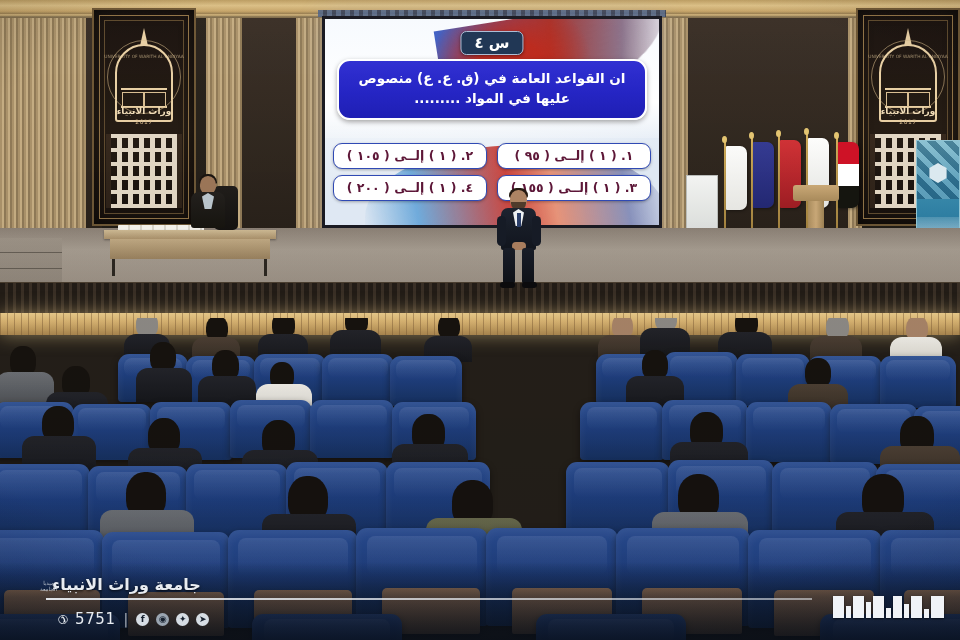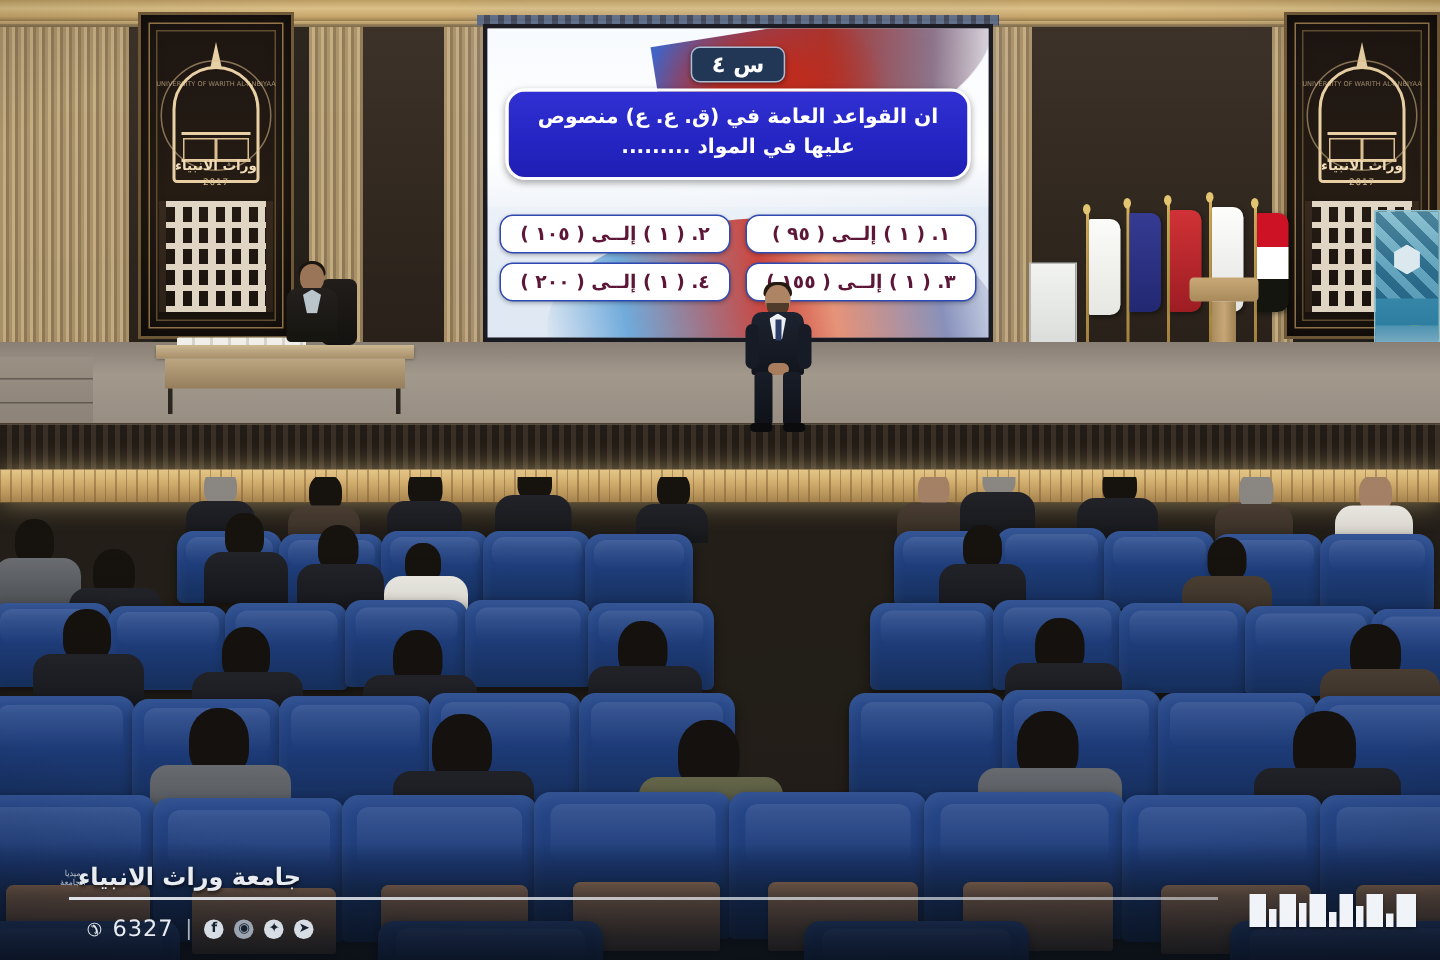--- a/index.html
+++ b/index.html
@@ -747,21 +747,21 @@
   <div class="brand"></div>
 
   <div class="brand-name">جامعة وراث الانبياء</div>
 
   <div class="brand-mark">ميديا<br>الجامعة</div>
 
   <div class="brand-rule"></div>
 
   <div class="brand-contact">
     <span class="phone-glyph">✆</span>
-    <span class="phone-num">6327</span>
+    <span class="phone-num">5751</span>
     <span class="sep">|</span>
     <span class="soc">f</span>
     <span class="soc dim">◉</span>
     <span class="soc">✦</span>
     <span class="soc">➤</span>
   </div>
 
   <div class="kufic-logo">
     <span class="g" style="width:11px;height:22px;"></span>
     <span class="g" style="width:5px;height:12px;"></span>

